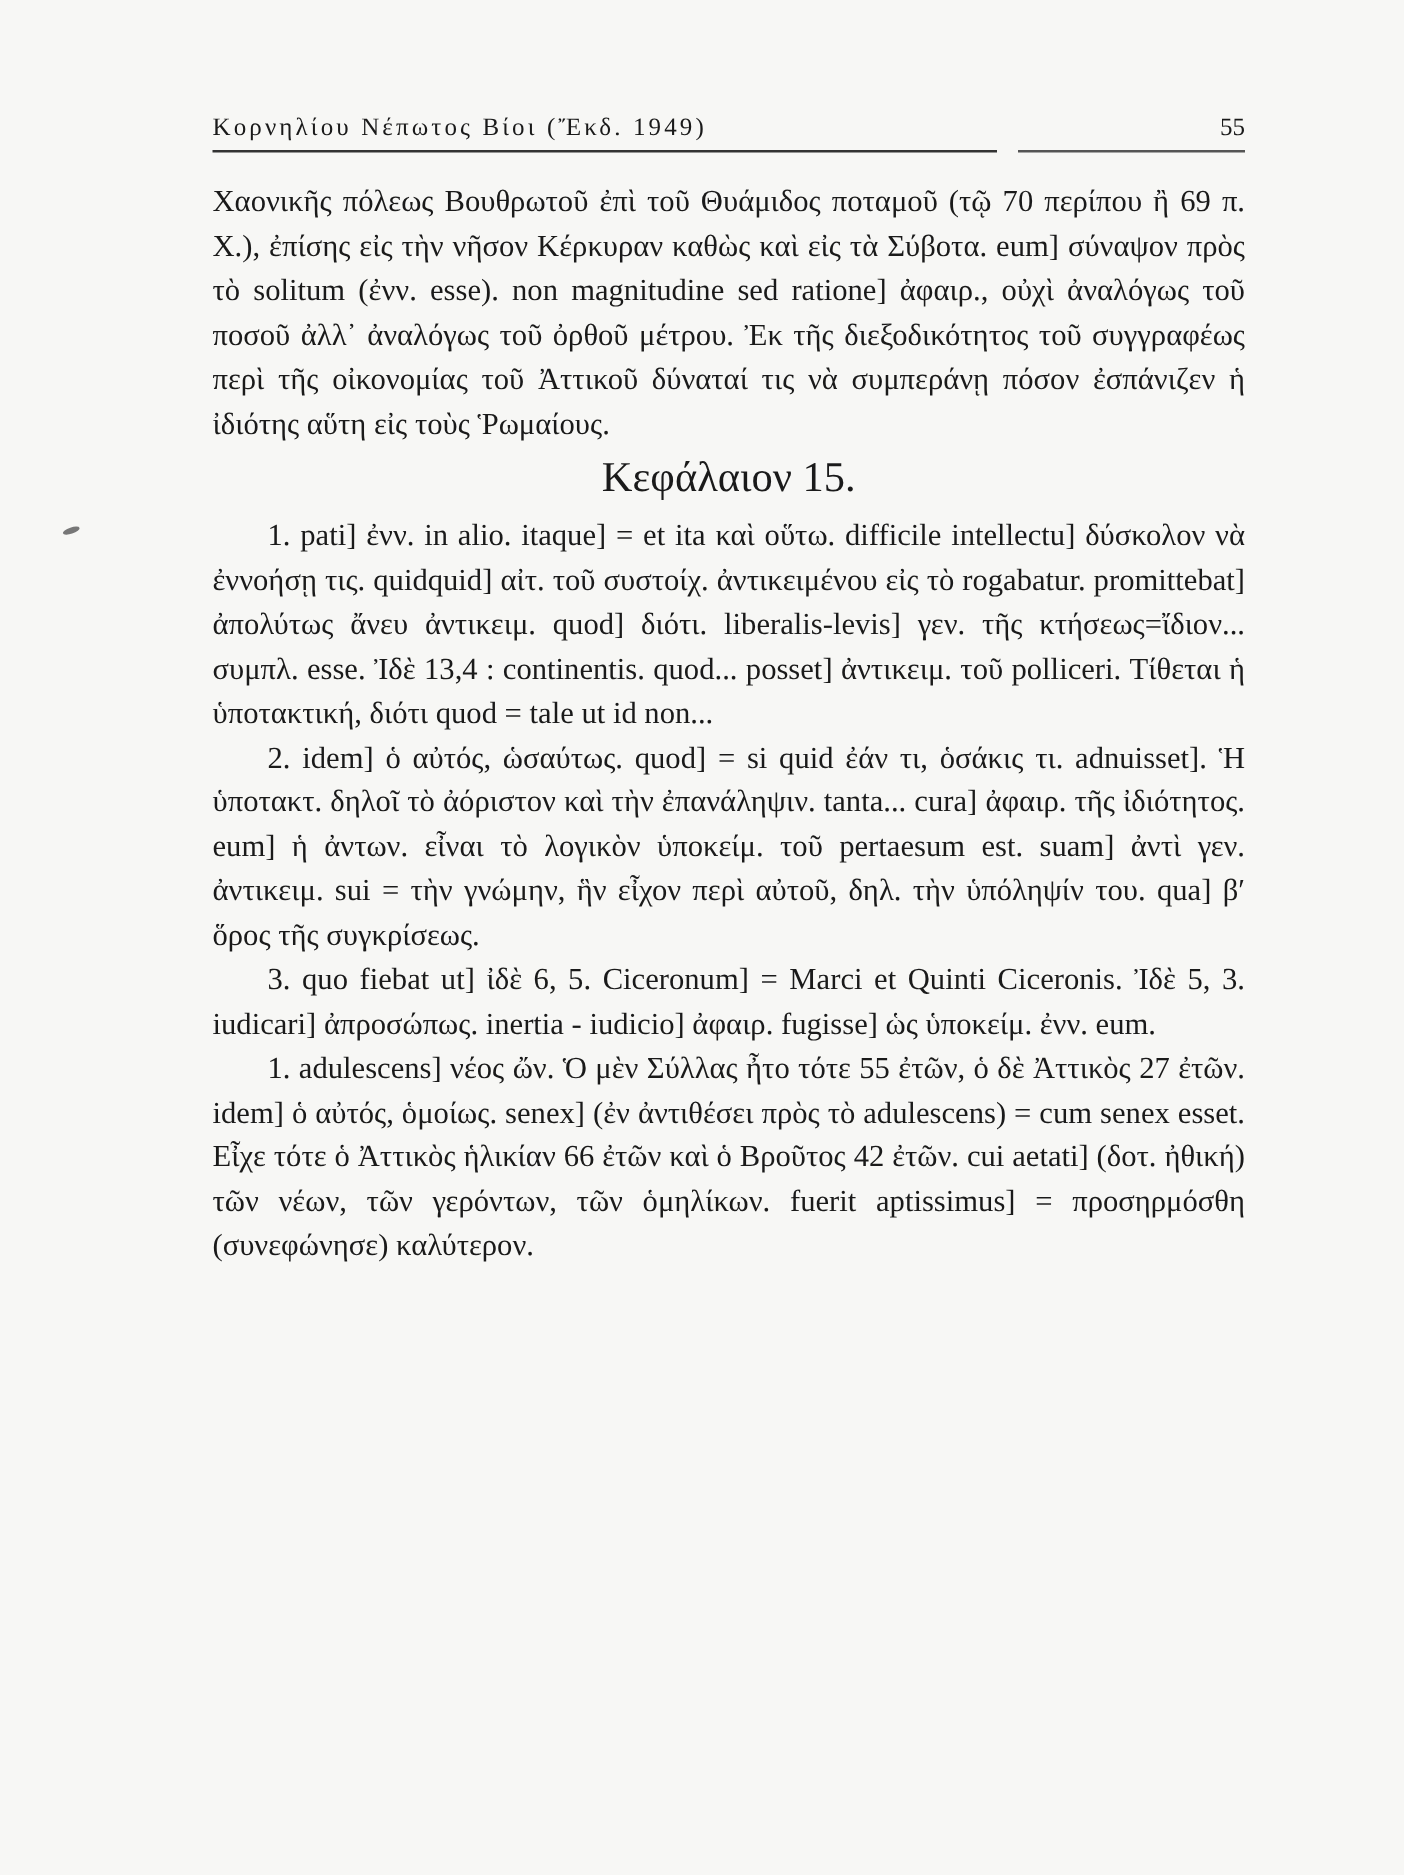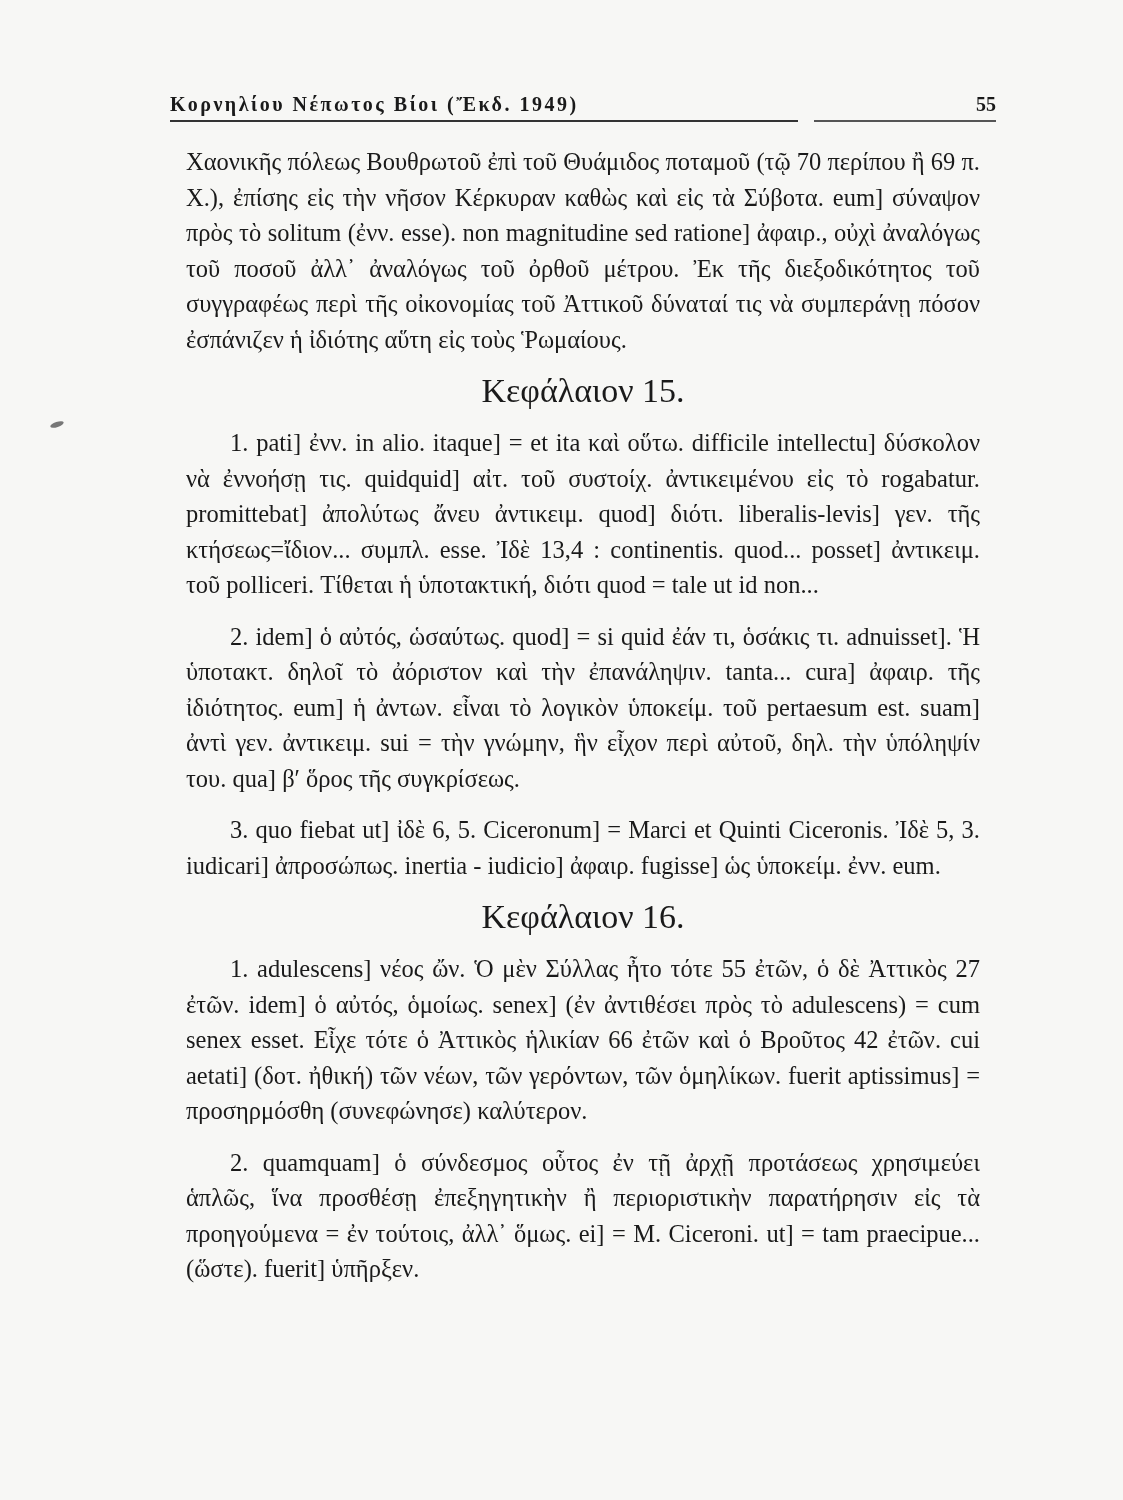--- a/index.html
+++ b/index.html
@@ -12,41 +12,40 @@
     font-family: "DejaVu Serif", "Liberation Serif", serif;
   }
   .page {
     position: absolute;
     left: 170px; top: 88px;
     width: 826px;
   }
   .running-head {
     display: flex;
     justify-content: space-between;
-    align-items: flex-end;
+    align-items: center;
     font-family: "Liberation Serif", serif;
     font-size: 20px;
     letter-spacing: 2.5px;
     height: 28px;
-    font-weight: bold;
   }
   .running-head .pagenum { letter-spacing: 0; font-size: 20px; margin-left: 20px; }
   .head-rule {
     margin-top: 4px;
     height: 2px;
     background: linear-gradient(to right, #333 0, #333 76%, transparent 76%, transparent 78%, #555 78%, #555 100%);
   }
   .body-text {
     margin-top: 22px;
     font-family: "Liberation Serif", serif;
     font-size: 24.5px;
     line-height: 35.5px;
     text-align: justify;
   }
-  .body-text p { margin: 16px; }
+  .body-text p { margin: 0; }
   .indent { text-indent: 44px; }
   .chapter-title {
     text-align: center;
     font-size: 34px;
     line-height: 36px;
     margin: 8px 0 10px 0;
     font-weight: normal;
   }
   .margin-mark {
     position: absolute;
@@ -70,17 +69,15 @@
   <div class="head-rule"></div>
 
   <div class="body-text">
     <p>Χαονικῆς πόλεως Βουθρωτοῦ ἐπὶ τοῦ Θυάμιδος ποταμοῦ (τῷ 70 περίπου ἢ 69 π. Χ.), ἐπίσης εἰς τὴν νῆσον Κέρκυραν καθὼς καὶ εἰς τὰ Σύβοτα. eum] σύναψον πρὸς τὸ solitum (ἐνν. esse). non magnitudine sed ratione] ἀφαιρ., οὐχὶ ἀναλόγως τοῦ ποσοῦ ἀλλ᾽ ἀναλόγως τοῦ ὀρθοῦ μέτρου. Ἐκ τῆς διεξοδικότητος τοῦ συγγραφέως περὶ τῆς οἰκονομίας τοῦ Ἀττικοῦ δύναταί τις νὰ συμπεράνῃ πόσον ἐσπάνιζεν ἡ ἰδιότης αὕτη εἰς τοὺς Ῥωμαίους.</p>
 
     <h2 class="chapter-title">Κεφάλαιον 15.</h2>
     <p class="indent">1. pati] ἐνν. in alio. itaque] = et ita καὶ οὕτω. difficile intellectu] δύσκολον νὰ ἐννοήσῃ τις. quidquid] αἰτ. τοῦ συστοίχ. ἀντικειμένου εἰς τὸ rogabatur. promittebat] ἀπολύτως ἄνευ ἀντικειμ. quod] διότι. liberalis-levis] γεν. τῆς κτήσεως=ἴδιον... συμπλ. esse. Ἰδὲ 13,4 : continentis. quod... posset] ἀντικειμ. τοῦ polliceri. Τίθεται ἡ ὑποτακτική, διότι quod = tale ut id non...</p>
     <p class="indent">2. idem] ὁ αὐτός, ὡσαύτως. quod] = si quid ἐάν τι, ὁσάκις τι. adnuisset]. Ἡ ὑποτακτ. δηλοῖ τὸ ἀόριστον καὶ τὴν ἐπανάληψιν. tanta... cura] ἀφαιρ. τῆς ἰδιότητος. eum] ἡ ἀντων. εἶναι τὸ λογικὸν ὑποκείμ. τοῦ pertaesum est. suam] ἀντὶ γεν. ἀντικειμ. sui = τὴν γνώμην, ἣν εἶχον περὶ αὐτοῦ, δηλ. τὴν ὑπόληψίν του. qua] β′ ὅρος τῆς συγκρίσεως.</p>
     <p class="indent">3. quo fiebat ut] ἰδὲ 6, 5. Ciceronum] = Marci et Quinti Ciceronis. Ἰδὲ 5, 3. iudicari] ἀπροσώπως. inertia - iudicio] ἀφαιρ. fugisse] ὡς ὑποκείμ. ἐνν. eum.</p>
 
-    <h2 class="chapter-title">Κεφάλαιον 16.</h2>
     <p class="indent">1. adulescens] νέος ὤν. Ὁ μὲν Σύλλας ἦτο τότε 55 ἐτῶν, ὁ δὲ Ἀττικὸς 27 ἐτῶν. idem] ὁ αὐτός, ὁμοίως. senex] (ἐν ἀντιθέσει πρὸς τὸ adulescens) = cum senex esset. Εἶχε τότε ὁ Ἀττικὸς ἡλικίαν 66 ἐτῶν καὶ ὁ Βροῦτος 42 ἐτῶν. cui aetati] (δοτ. ἠθική) τῶν νέων, τῶν γερόντων, τῶν ὁμηλίκων. fuerit aptissimus] = προσηρμόσθη (συνεφώνησε) καλύτερον.</p>
-    <p class="indent">2. quamquam] ὁ σύνδεσμος οὗτος ἐν τῇ ἀρχῇ προτάσεως χρησιμεύει ἁπλῶς, ἵνα προσθέσῃ ἐπεξηγητικὴν ἢ περιοριστικὴν παρατήρησιν εἰς τὰ προηγούμενα = ἐν τούτοις, ἀλλ᾽ ὅμως. ei] = M. Ciceroni. ut] = tam praecipue... (ὥστε). fuerit] ὑπῆρξεν.</p>
   </div>
 </div>
 
 </body></html>

